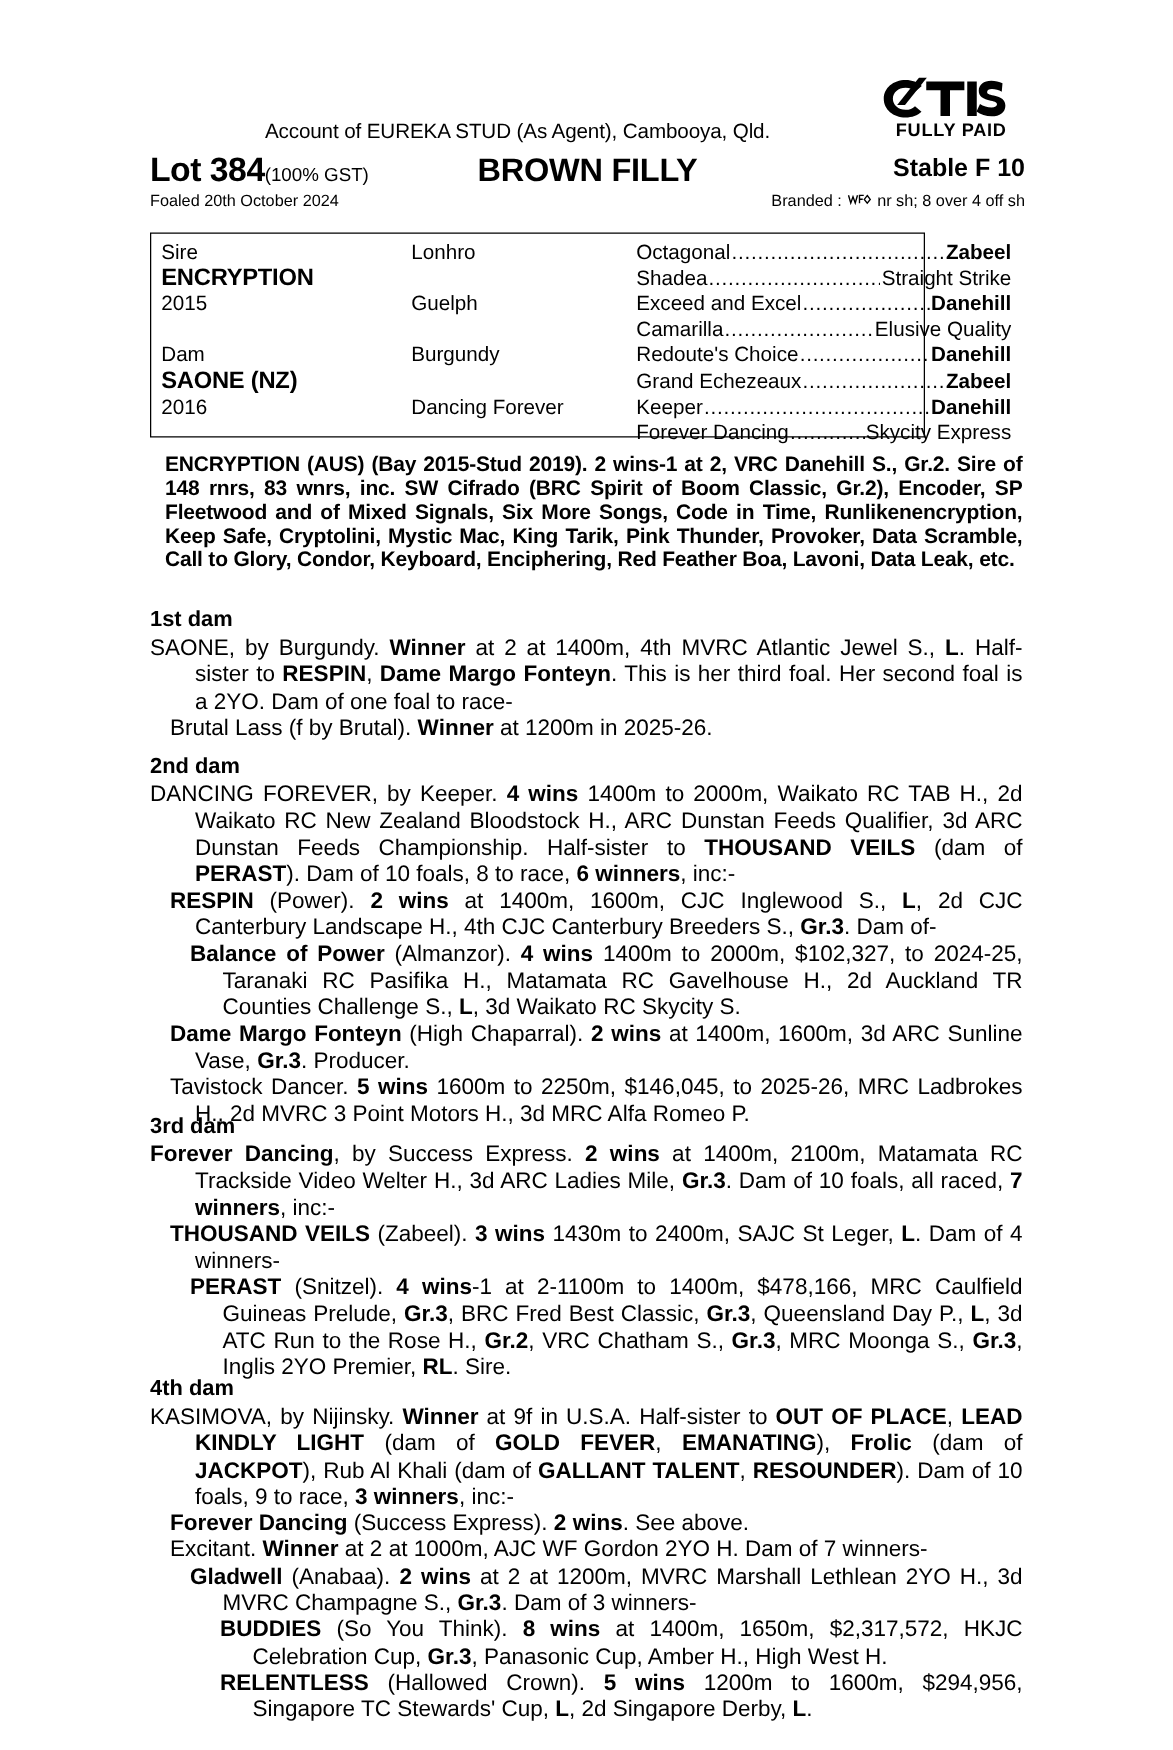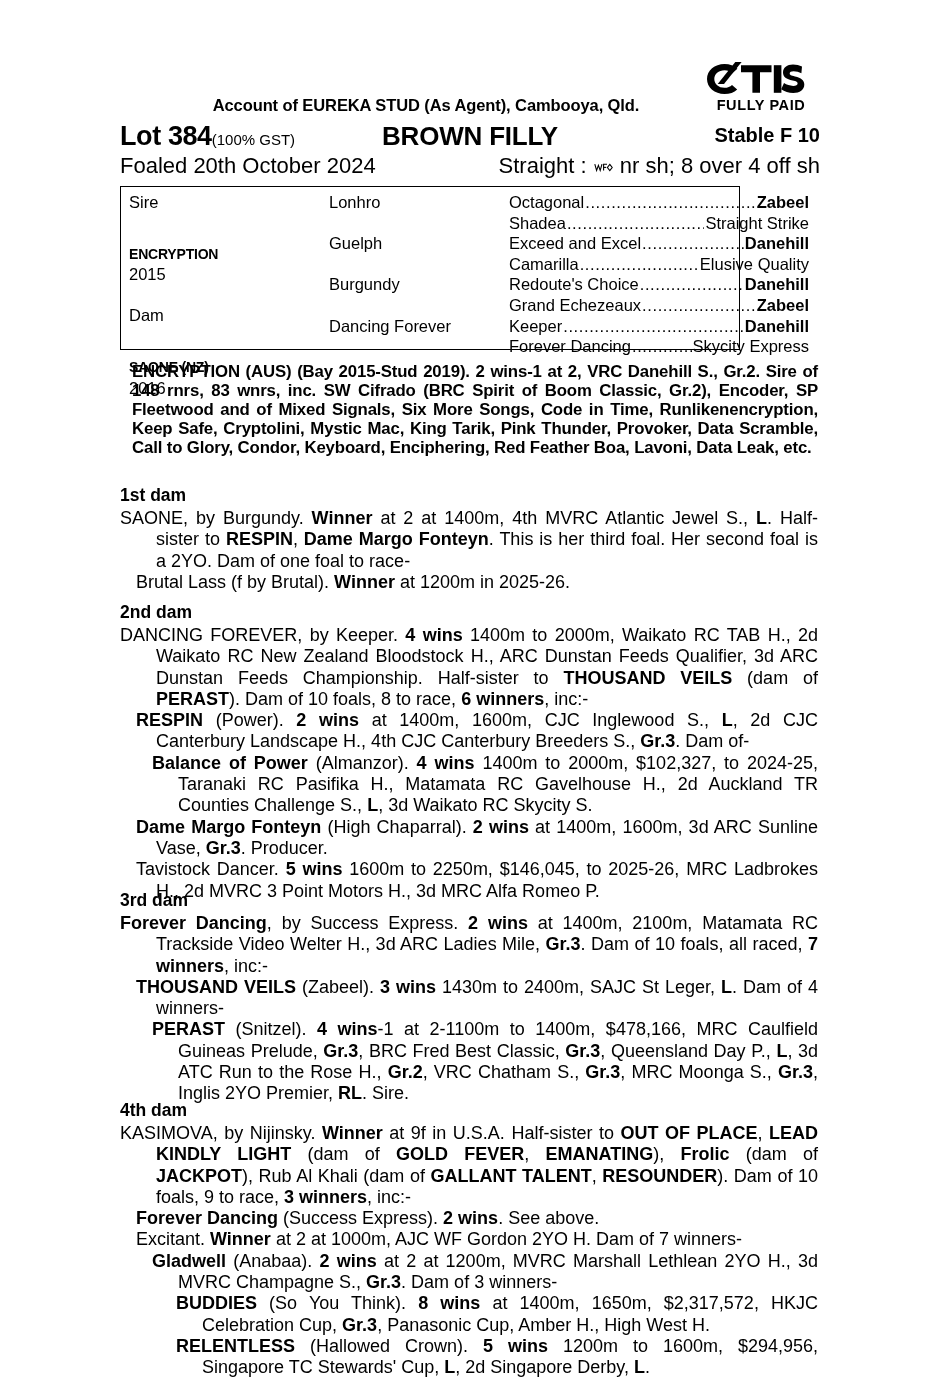--- a/index.html
+++ b/index.html
@@ -40,25 +40,25 @@
     font-size: 14.5px;
     font-weight: bold;
     letter-spacing: 0.6px;
     margin-top: 1px;
     font-family: "Liberation Sans", sans-serif;
   }
 
   .account-line {
     position: absolute;
     top: 96px;
-    left: 16px;
+    left: 4px;
     width: 580px;
     text-align: center;
     font-size: 16.5px;
-    font-weight: bold;
+    font-weight: normal;
     letter-spacing: -0.1px;
   }
 
   .title-row {
     position: absolute;
     top: 121px;
     left: 0;
     width: 700px;
     height: 32px;
   }
@@ -92,21 +92,21 @@
     font-size: 20px;
     font-weight: bold;
   }
 
   .sub-row {
     position: absolute;
     top: 153px;
     left: 0;
     width: 700px;
     height: 24px;
-    font-size: 22px;
+    font-size: 13px;
   }
   .foaled {
     position: absolute;
     left: 0;
     top: 0;
   }
   .branded {
     position: absolute;
     right: 0;
     top: 0;
@@ -133,21 +133,21 @@
     width: 100%;
     height: 100%;
     font-size: 16.5px;
     line-height: 20.6px;
   }
   .ped-c1 { position: absolute; left: 8px;  top: 5px; width: 200px; }
   .ped-c2 { position: absolute; left: 208px; top: 5px; width: 170px; }
   .ped-c3 { position: absolute; left: 388px; top: 5px; width: 300px; }
 
   .ped-c1 .r, .ped-c2 .r { height: 20.6px; white-space: nowrap; }
-  .ped-name { font-weight: bold; font-size: 14px; letter-spacing: -0.2px; margin-top: 31px; }
+  .ped-name { font-weight: bold; font-size: 19px; letter-spacing: -0.2px; }
 
   .gp-row {
     display: flex;
     align-items: center;
     height: 20.6px;
     white-space: nowrap;
     overflow: hidden;
   }
   .gp-l { flex: 0 0 auto; }
   .gp-dots {
@@ -220,21 +220,21 @@
     <div class="lot-num">
       <span>Lot 384</span><span class="gst">(100% GST)</span>
     </div>
     <div class="colour-sex">BROWN FILLY</div>
     <div class="stable">Stable F 10</div>
   </div>
 
   <div class="sub-row">
     <div class="foaled">Foaled 20th October 2024</div>
     <div class="branded">
-      <span>Straight :</span>
+      <span>Branded :</span>
       <span class="brand-glyph">
         <svg width="19" height="13" viewBox="0 0 19 13" xmlns="http://www.w3.org/2000/svg">
           <g fill="none" stroke="#000" stroke-width="1.1">
             <path d="M0.8 3.2 L2.6 9.4 L4.4 4.4 L6.2 9.4 L8.0 3.2"></path>
             <path d="M9.6 9.6 L9.6 3.3 L13.0 3.3"></path>
             <path d="M9.6 6.4 L12.2 6.4"></path>
             <path d="M15.8 3.4 L18.2 6.5 L15.8 9.6 L13.4 6.5 Z"></path>
           </g>
         </svg>
       </span>

